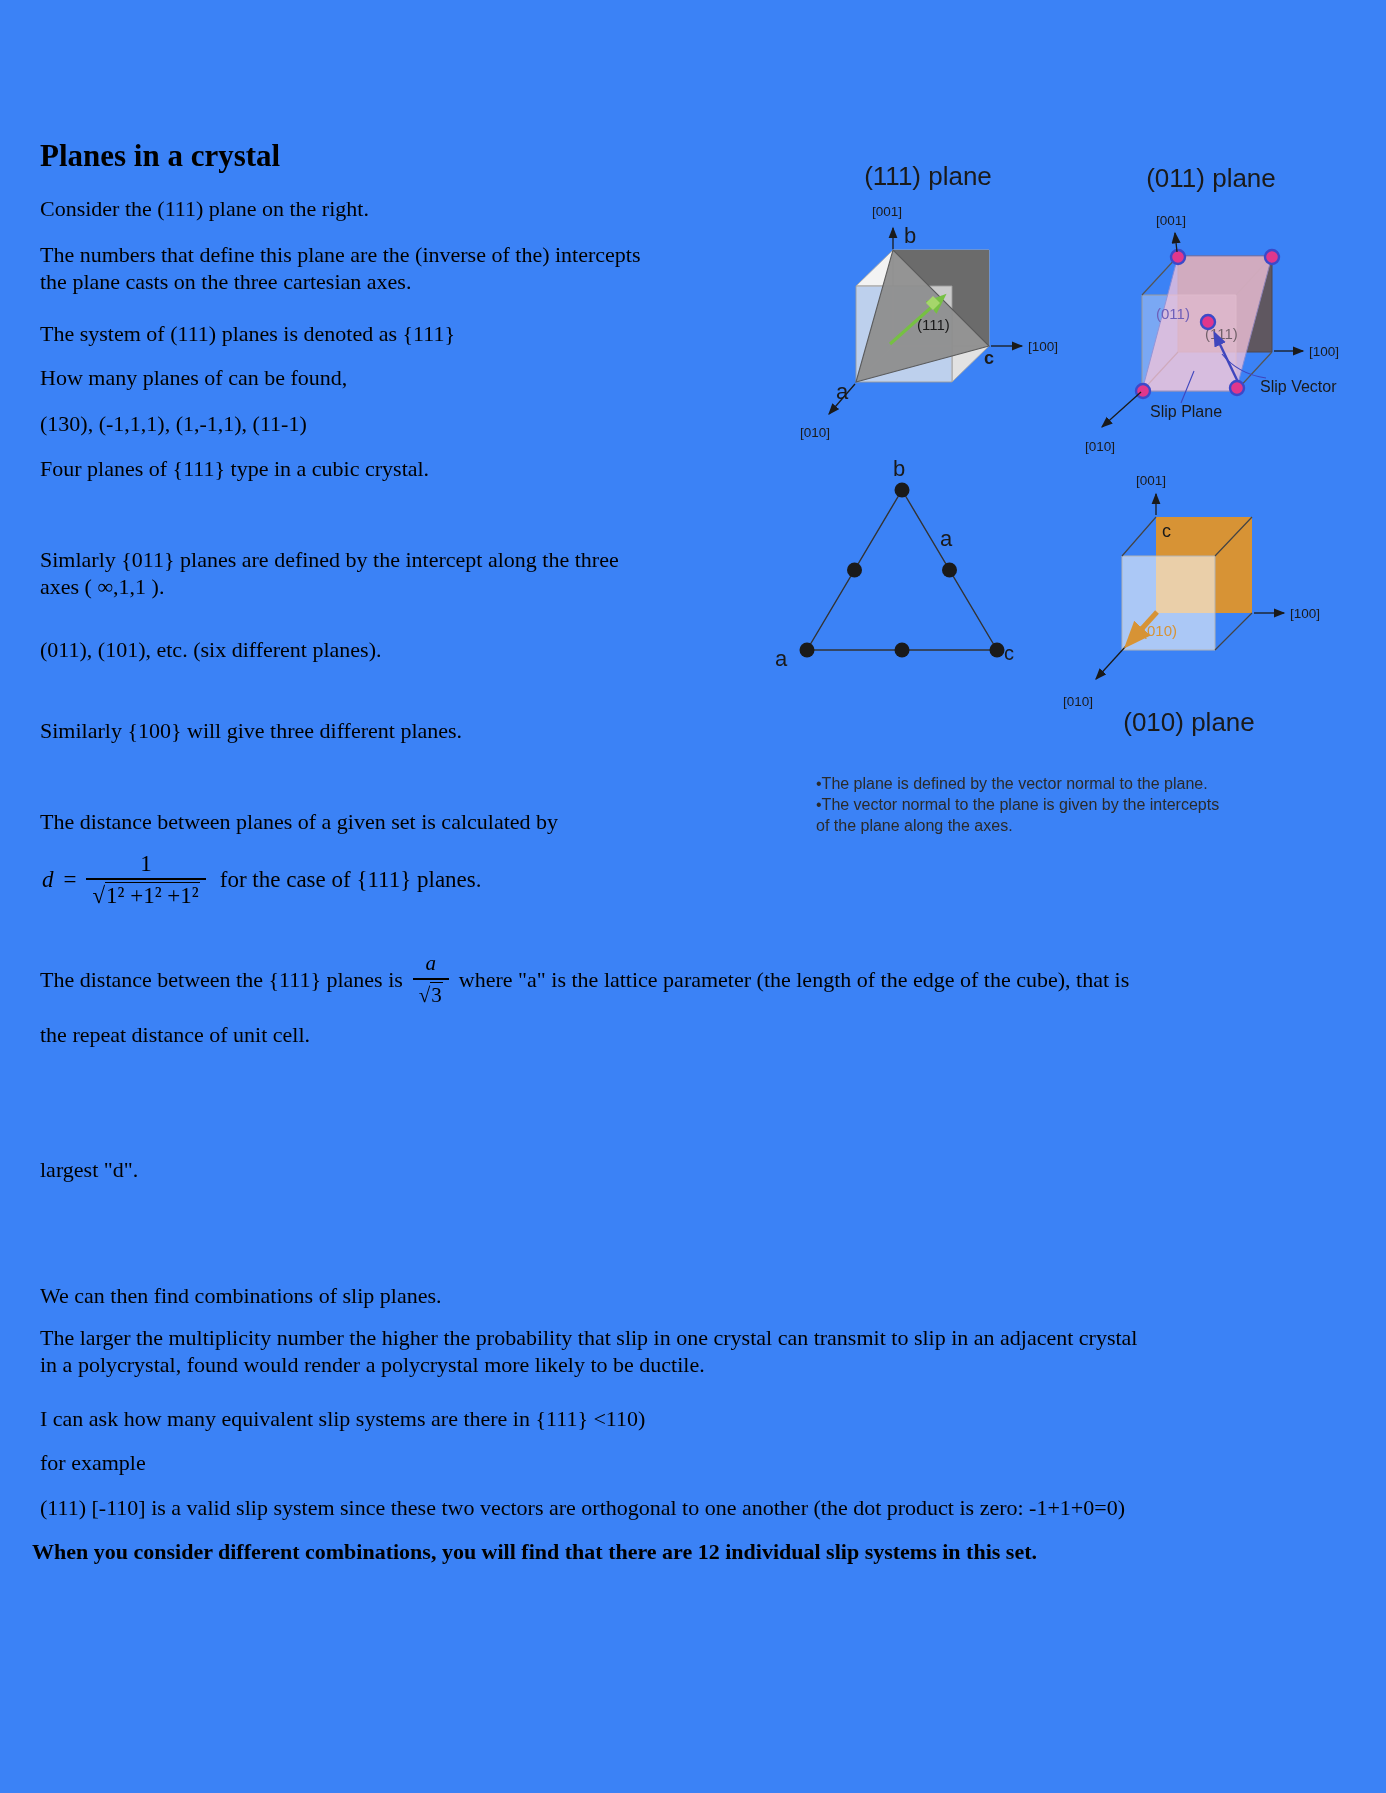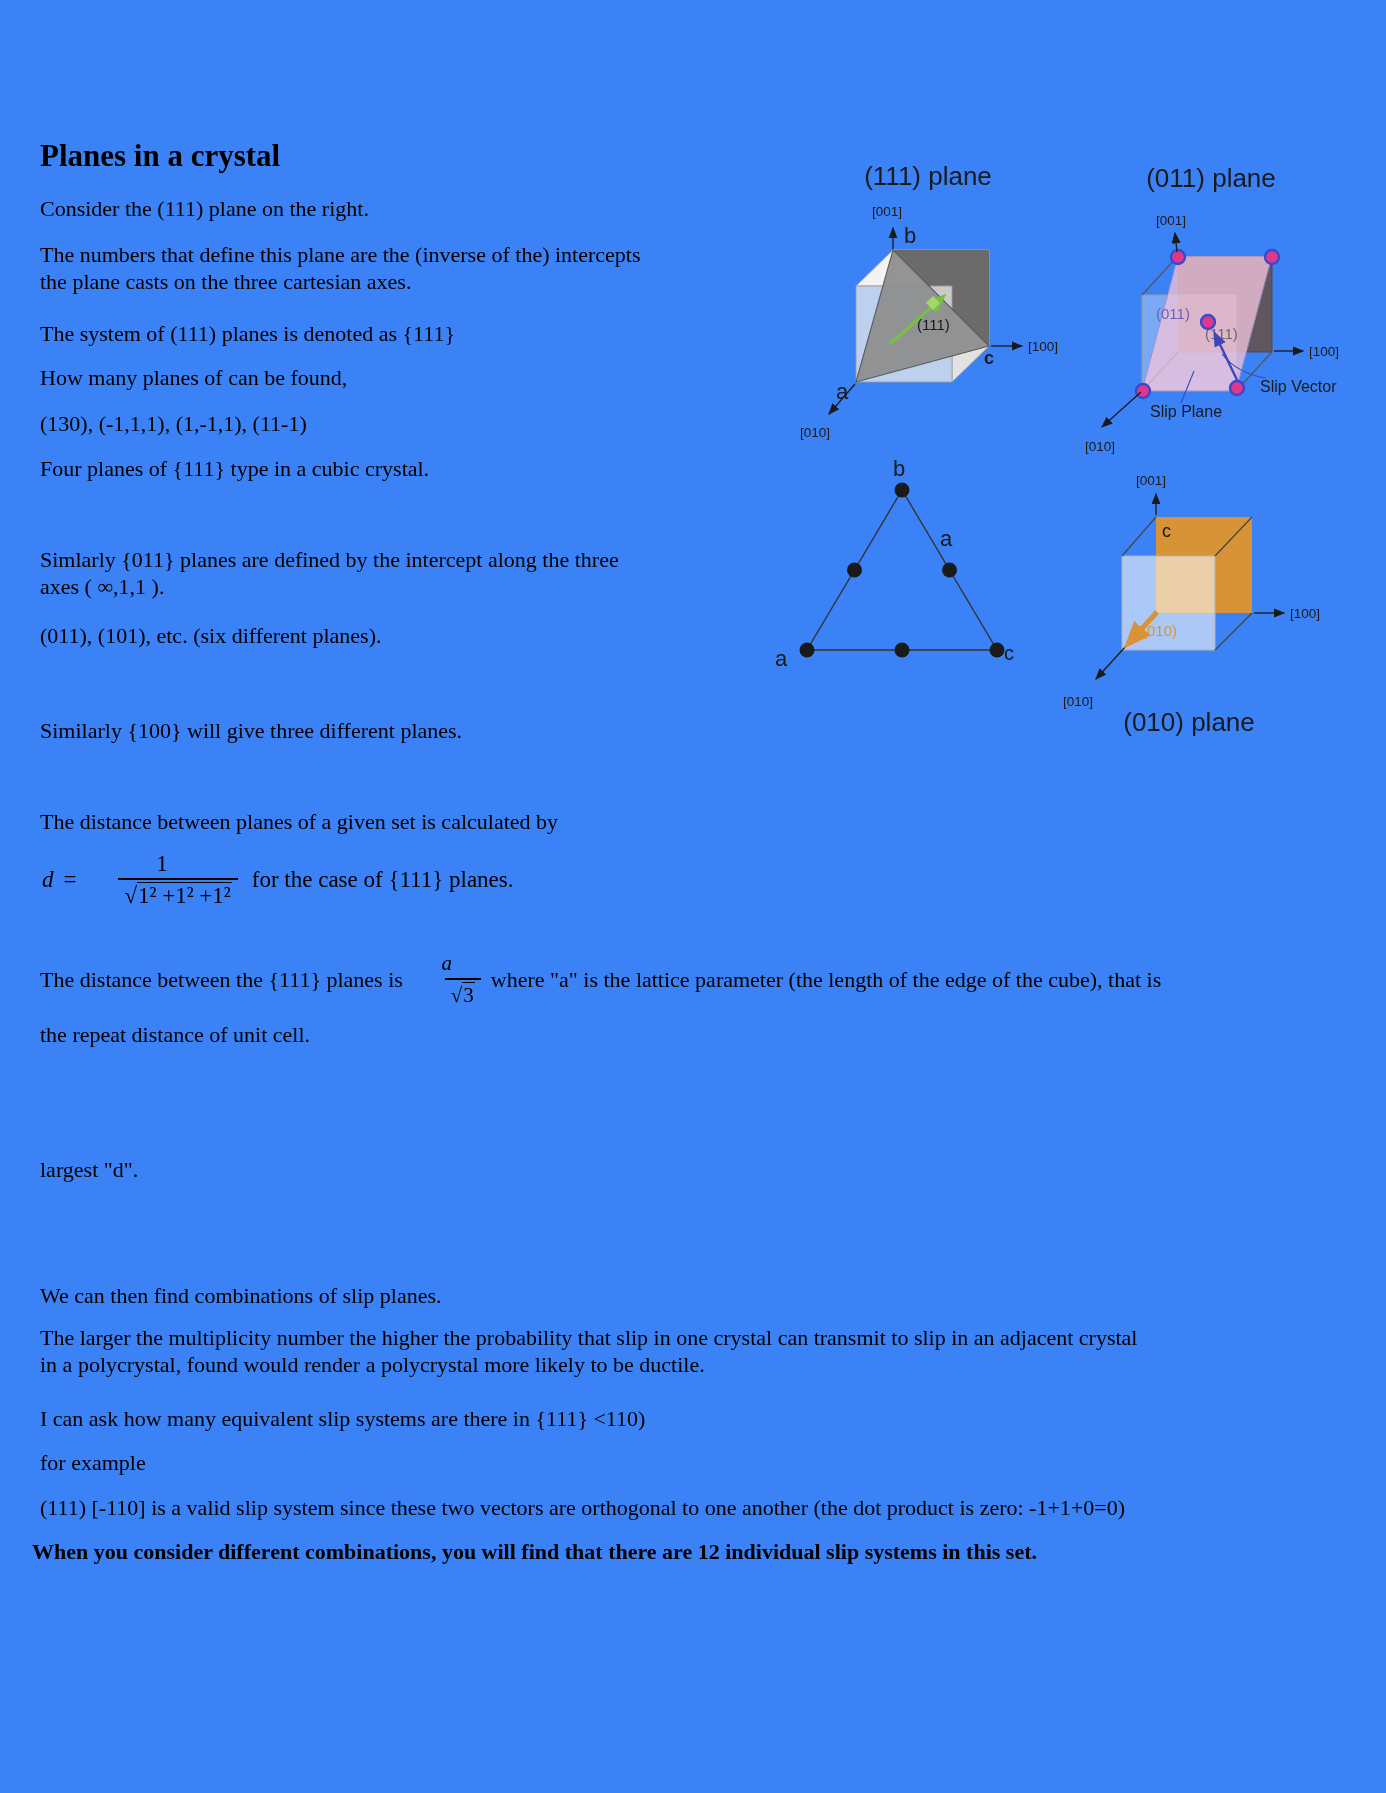--- a/index.html
+++ b/index.html
@@ -19,21 +19,21 @@
         font-family:"Liberation Serif","DejaVu Serif",serif;color:#000;}
   .abs{position:absolute;}
   h1.title{font-size:31px;font-weight:700;margin:0;font-family:"Liberation Serif",serif;}
   .tx{font-size:22px;line-height:27px;white-space:nowrap;}
   .tx .ln{display:block;}
   
   .formula{display:flex;align-items:center;}
   .ivar{font-style:italic;}
   .frac{display:inline-block;text-align:center;vertical-align:middle;}
   .frac .num{display:block;padding:0 6px 1px 6px;}
-  .frac .den{display:block;border-top:2.2px solid #000;padding:2px 6px 0 6px;white-space:nowrap;margin-left:32px;}
+  .frac .den{display:block;border-top:2.2px solid #000;padding:2px 6px 0 6px;white-space:nowrap;}
   .radicand{border-top:1.6px solid #000;padding:0 1px;}
   .f-suffix{margin-left:14px;}
   .f-gap{margin-left:10px;}
   .frac.small .num,.frac.small .den{font-size:21px;}
   
   .figs text{font-family:"Liberation Sans","DejaVu Sans",sans-serif;fill:#1a1a1a;}
   .fig-title{font-size:26px;}
   .axis-label{font-size:13.5px;}
   .vertex-label{font-size:22px;}
   .small-label{font-size:15px;}
@@ -61,21 +61,21 @@
   <div class="abs tx" style="left:40px;top:320px;">The system of (111) planes is denoted as {111}</div>
   <div class="abs tx" style="left:40px;top:364px;">How many planes of can be found,</div>
   <div class="abs tx" style="left:40px;top:410px;">(130), (-1,1,1), (1,-1,1), (11-1)</div>
   <div class="abs tx" style="left:40px;top:455px;">Four planes of {111} type in a cubic crystal.</div>
 
   <div class="abs tx" style="left:40px;top:546px;">
     <span class="ln">Simlarly {011} planes are defined by the intercept along the three</span>
     <span class="ln">axes ( ∞,1,1 ).</span>
   </div>
 
-  <div class="abs tx" style="left:40px;top:622px;">(011), (101), etc. (six different planes).</div>
+  <div class="abs tx" style="left:40px;top:636px;">(011), (101), etc. (six different planes).</div>
   <div class="abs tx" style="left:40px;top:717px;">Similarly {100} will give three different planes.</div>
   <div class="abs tx" style="left:40px;top:808px;">The distance between planes of a given set is calculated by</div>
 
   <div class="abs tx formula" style="left:42px;top:850px;font-size:23px;">
     <span class="ivar">d</span>
     <span class="f-gap">=</span>
     <span class="frac f-gap">
       <span class="num">1</span>
       <span class="den"><span>√</span><span class="radicand">1² +1² +1²</span></span>
     </span>
@@ -98,20 +98,25 @@
   <div class="abs tx" style="left:40px;top:1282px;">We can then find combinations of slip planes.</div>
   <div class="abs tx" style="left:40px;top:1324px;">
     <span class="ln">The larger the multiplicity number the higher the probability that slip in one crystal can transmit to slip in an adjacent crystal</span>
     <span class="ln">in a polycrystal, found would render a polycrystal more likely to be ductile.</span>
   </div>
   <div class="abs tx" style="left:40px;top:1405px;">I can ask how many equivalent slip systems are there in {111} &lt;110)</div>
   <div class="abs tx" style="left:40px;top:1449px;">for example</div>
   <div class="abs tx" style="left:40px;top:1494px;text-align:center;">(111) [-110] is a valid slip system since these two vectors are orthogonal to one another (the dot product is zero: -1+1+0=0)</div>
   <div class="abs tx" style="left:32px;top:1538px;font-weight:bold;">When you consider different combinations, you will find that there are 12 individual slip systems in this set.</div>
 
+  <div class="abs notes" style="left:816px;top:773px;width:560px;">
+    <div>•The plane is defined by the vector normal to the plane.</div>
+    <div>•The vector normal to the plane is given by the intercepts</div>
+    <div>of the plane along the axes.</div>
+  </div>
 
   <svg class="abs figs" style="left:690px;top:140px;" width="700" height="720" viewBox="690 140 700 720">
     <defs>
       <marker id="mBlack" markerWidth="10" markerHeight="8" refX="8" refY="3.5" orient="auto">
         <path class="mk-black" d="M0,0 L9,3.5 L0,7 Z"></path>
       </marker>
       <marker id="mGreen" markerWidth="7" markerHeight="6" refX="5" refY="2.6" orient="auto">
         <path class="mk-green" d="M0,0 L6.5,2.6 L0,5.2 Z"></path>
       </marker>
       <marker id="mBlue" markerWidth="7" markerHeight="6" refX="5" refY="2.6" orient="auto">

